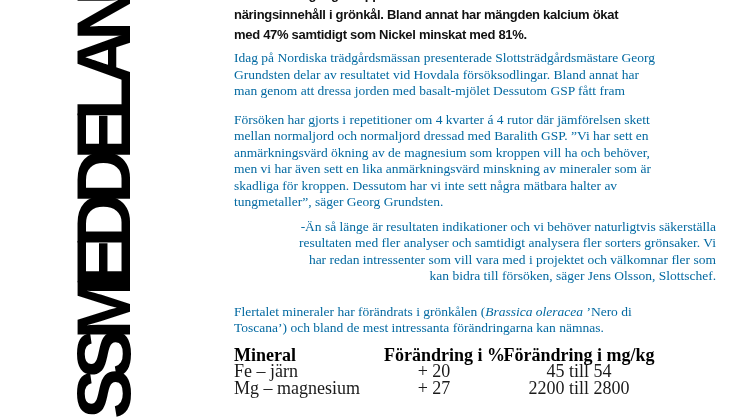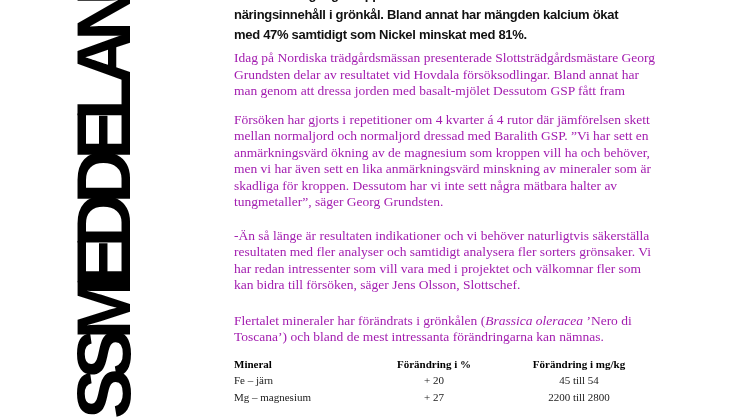--- a/index.html
+++ b/index.html
@@ -48,33 +48,33 @@
     font-weight: bold;
     font-size: 13px;
     letter-spacing: -0.3px;
     line-height: 20px;
     color: #111;
   }
   .para {
     font-family: "Liberation Serif", serif;
     font-size: 13.5px;
     line-height: 16.5px;
-    color: #a21caf;
+    color: #0369a1;
   }
   .para-0 { margin-top: 5px; }
   .para-1 { margin-top: 12px; }
-  .para-2 { margin-top: 17px; }
+  .para-2 { margin-top: 8px; text-align: right; }
   .para-3 { margin-top: 19px; }
   .line { white-space: nowrap; }
   .italic { font-style: italic; margin-top: 48px; }
   
   .mineral-table {
     margin-top: 10px;
     font-family: "Liberation Serif", serif;
-    font-size: 11px;
+    font-size: 18px;
     line-height: 16.5px;
     color: #1a1a1a;
   }
   .t-row {
     display: grid;
     grid-template-columns: 150px 100px 190px;
     white-space: nowrap;
   }
   .t-row .cell:nth-child(1) { text-align: left; }
   .t-row .cell:nth-child(2) { text-align: center; }

